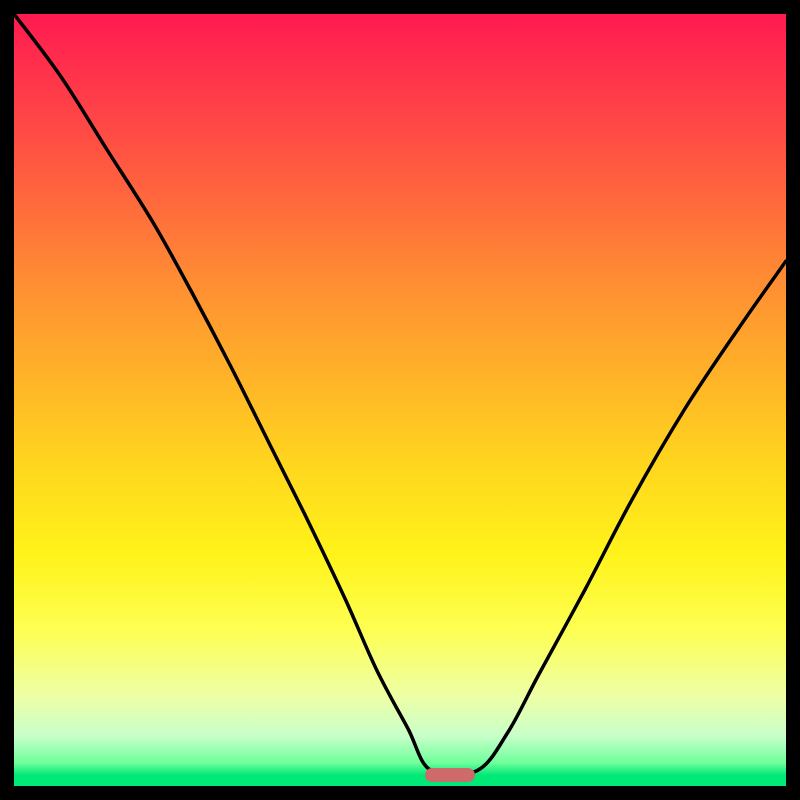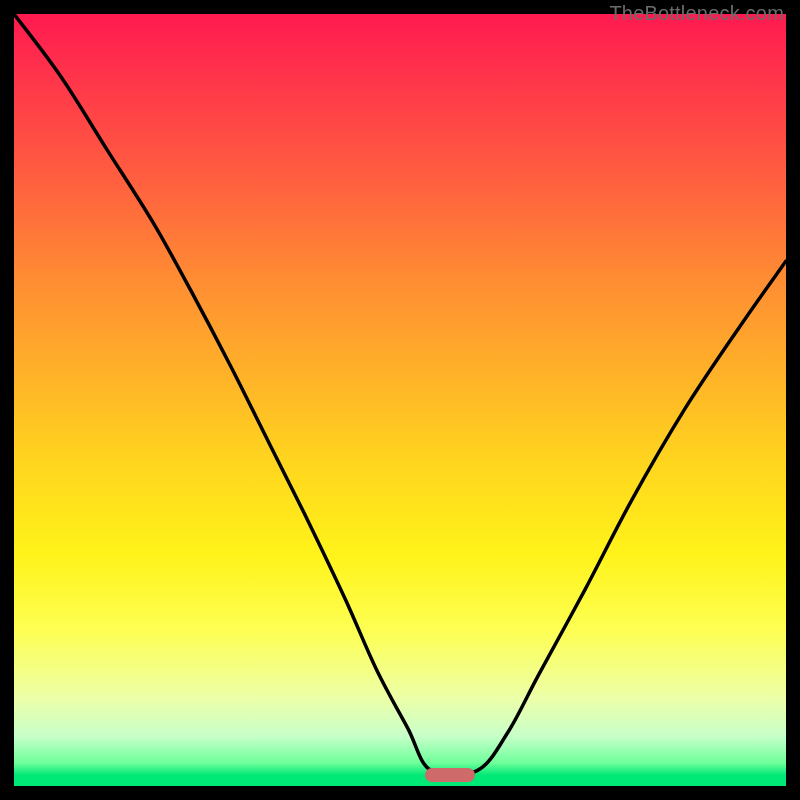--- a/index.html
+++ b/index.html
@@ -63,20 +63,19 @@
     height: 14px;
     background: #cf6a6a;
     border-radius: 7px;
     z-index: 3;
   }
 </style>
 </head>
 <body>
 
 <div class="chart-container">
-  <div class="attribution">TheBottleneck.com</div>
   <div class="plot-area">
     <svg class="curve" viewBox="0 0 772 772" preserveAspectRatio="none">
       <path id="curve-path" fill="none" stroke="#000" stroke-width="3.5" stroke-linecap="round" stroke-linejoin="round" d="M 0.0 0.0 C 7.7 10.3, 30.9 39.2, 46.3 61.8 C 61.8 84.3, 77.2 110.7, 92.6 135.1 C 108.1 159.5, 124.8 184.6, 139.0 208.4 C 153.1 232.2, 164.7 254.1, 177.6 277.9 C 190.4 301.7, 203.3 326.2, 216.2 351.3 C 229.0 376.3, 241.9 402.7, 254.8 428.5 C 267.6 454.2, 280.5 479.3, 293.4 505.7 C 306.2 532.0, 320.4 561.6, 332.0 586.7 C 343.5 611.8, 352.5 635.0, 362.8 656.2 C 373.1 677.4, 384.7 697.4, 393.7 714.1 C 402.7 730.8, 405.3 749.5, 416.9 756.6 C 428.5 763.6, 450.3 763.0, 463.2 756.6 C 476.1 750.1, 483.8 734.0, 494.1 718.0 C 504.4 701.9, 512.1 683.9, 525.0 660.1 C 537.8 636.3, 555.8 604.1, 571.3 575.1 C 586.7 546.2, 600.9 516.6, 617.6 486.4 C 634.3 456.1, 653.6 422.7, 671.6 393.7 C 689.7 364.8, 709.0 337.1, 725.7 312.7 C 742.4 288.2, 764.3 258.0, 772.0 247.0"></path>
     </svg>
     <div class="marker" id="min-marker" style="left: 411.18px; top: 754.192px;"></div>
   </div>
 </div>
 
 </body></html>

